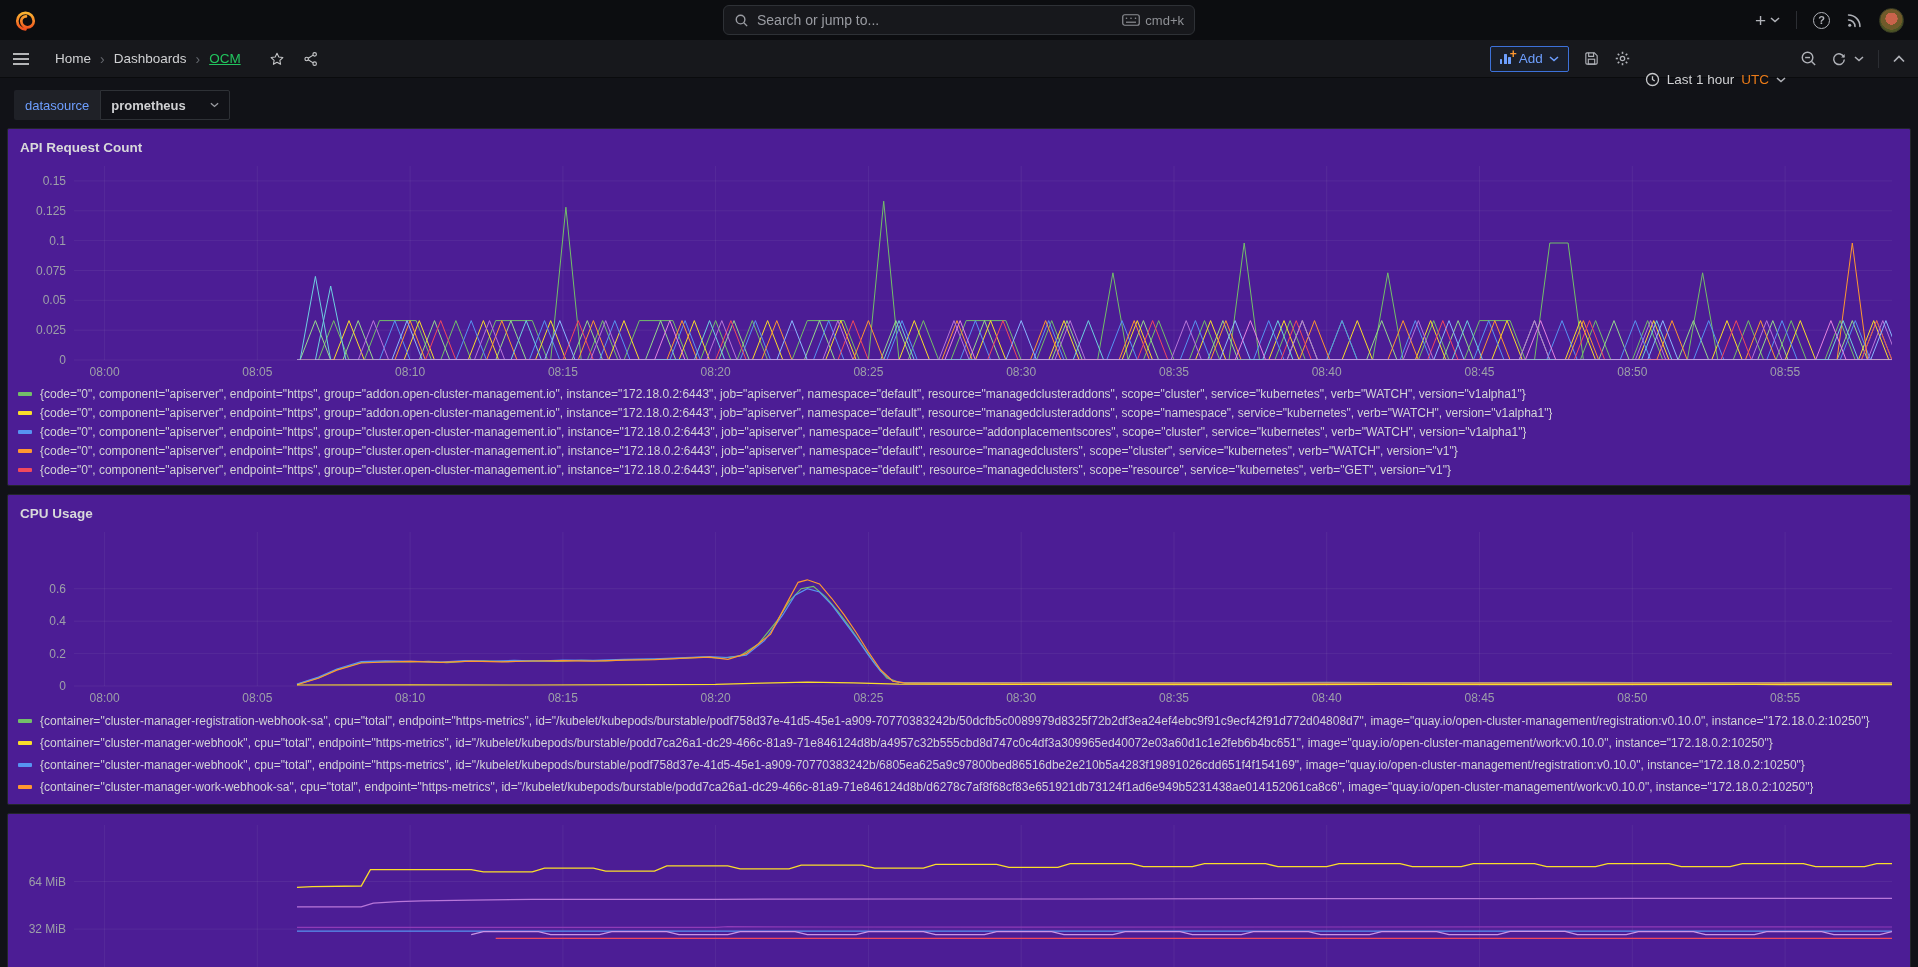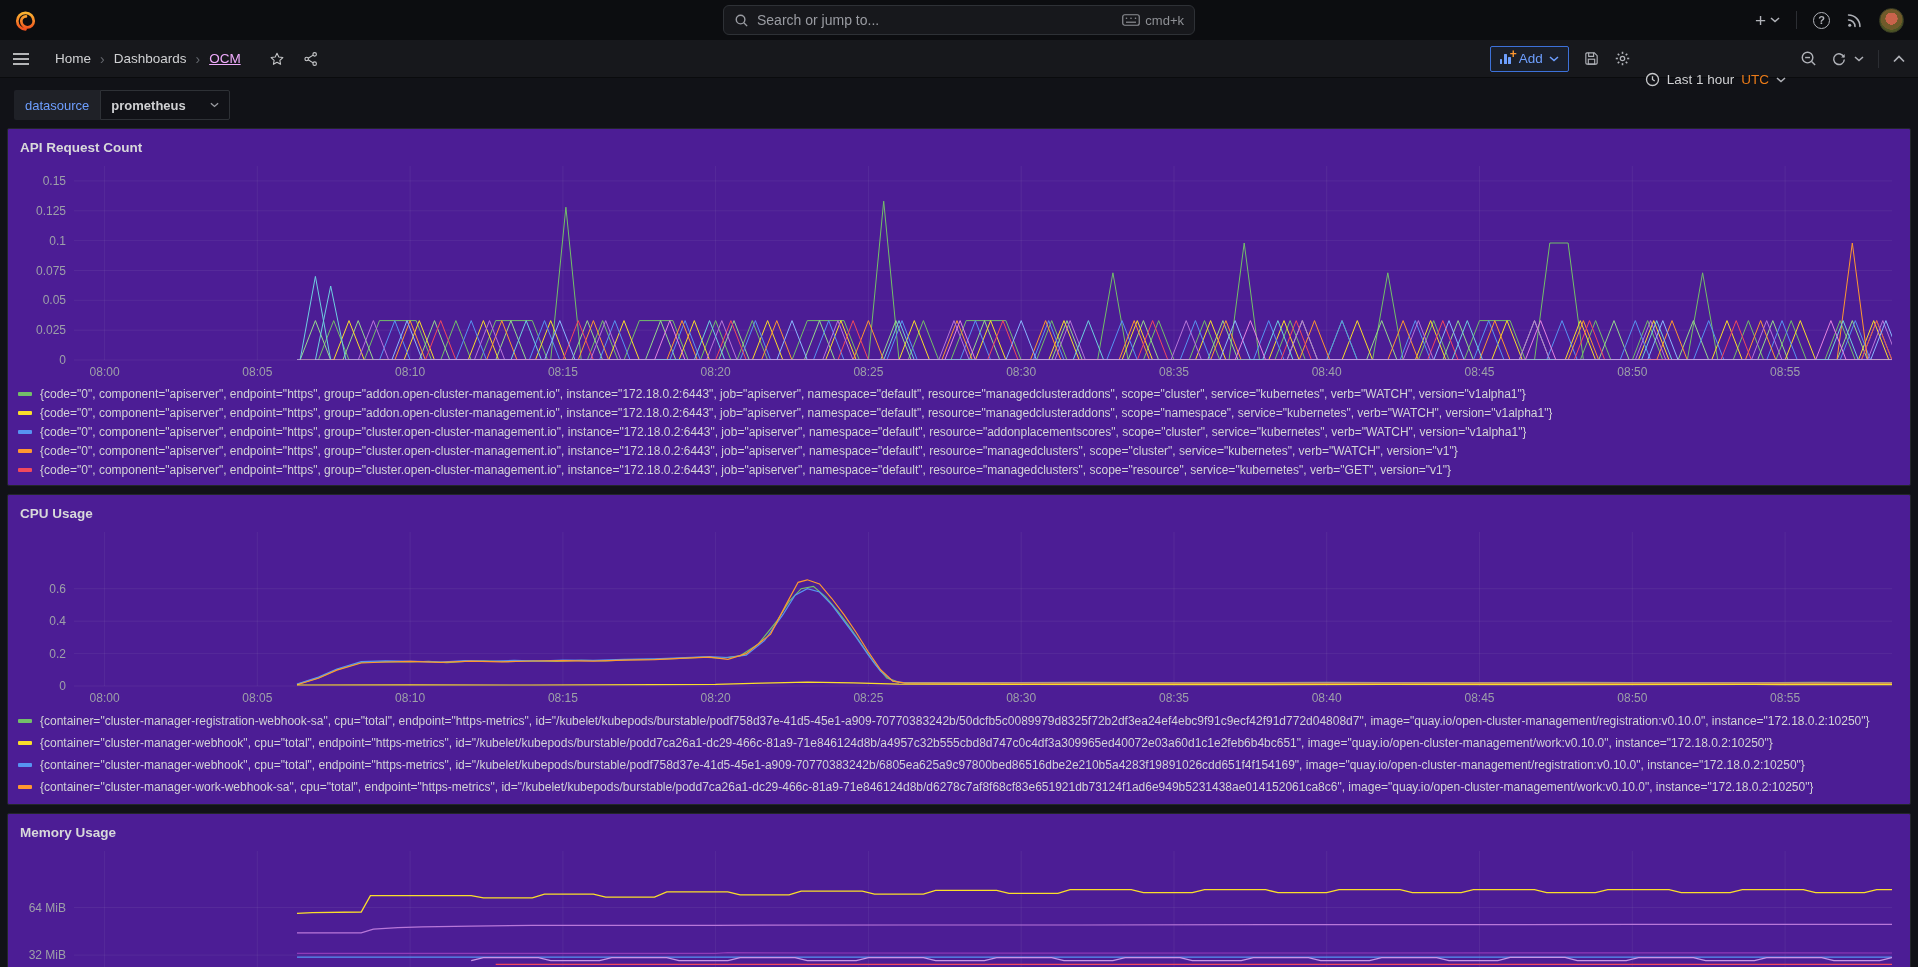--- a/index.html
+++ b/index.html
@@ -17,21 +17,21 @@
   .icon-btn { display:inline-flex; align-items:center; gap:4px; cursor:pointer; color:#b0b2b8; background:none; border:none; }
   .vdiv { width:1px; height:18px; background:#2c2e33; }
   .help-circle { width:17px; height:17px; border:1.6px solid #b0b2b8; border-radius:50%; display:inline-flex; align-items:center; justify-content:center; font-size:11px; font-weight:bold; }
   .avatar { width:25px; height:25px; border-radius:50%; background:radial-gradient(circle at 50% 42%, #c9634b 0 34%, #705a2a 35% 62%, #4d5424 63% 100%); border:1px solid #3a3d24; cursor:pointer; }
   .plus-glyph { font-size:19px; line-height:1; color:#b0b2b8; }
 
   
   .toolbar { height:38px; background:#17181c; display:flex; align-items:center; padding:0 13px; gap:18px; border-bottom:1px solid #0a0b0d; }
   .crumbs { display:flex; align-items:center; gap:9px; font-size:13.5px; margin-left:8px; }
   .crumb { color:#d0d1d3; cursor:pointer; }
-  .crumb.current { color:#f0abfc;text-decoration:underline; }
+  .crumb.current { color:#22c55e;text-decoration:underline; }
   .crumb-sep { color:#65686e; font-size:14px; }
   .tb-icons { display:flex; align-items:center; gap:18px; margin-left:10px; color:#b9bbc0; }
   .tb-right { margin-left:auto; display:flex; align-items:center; gap:14px; }
   .add-btn { display:flex; align-items:center; gap:6px; height:26px; padding:0 9px; border:1px solid #3d71d9; border-radius:2px; background:rgba(61,113,217,0.08); color:#6e9fff; font-size:13.5px; cursor:pointer; }
   .addbars { display:inline-flex; align-items:flex-end; gap:1.5px; position:relative; margin-right:2px; }
   .addbars i { display:block; width:2.6px; background:#6e9fff; border-radius:0.5px; }
   .addbars em { position:absolute; right:-6px; top:-7px; font-style:normal; color:#ff9830; font-weight:bold; font-size:12px; }
   .timepick { display:flex; align-items:center; gap:7px; font-size:13.5px; color:#d0d1d3; cursor:pointer;margin-top:42px; }
   .tz { color:#eb7b18; }
 
@@ -393,23 +393,20 @@
         <span class="ltext">{container="cluster-manager-webhook", cpu="total", endpoint="https-metrics", id="/kubelet/kubepods/burstable/podf758d37e-41d5-45e1-a909-70770383242b/6805ea625a9c97800bed86516dbe2e210b5a4283f19891026cdd651f4f154169", image="quay.io/open-cluster-management/registration:v0.10.0", instance="172.18.0.2:10250"}</span>
       </div>
       <div class="legend-row">
         <span class="chip" style="background: rgb(255, 152, 48);"></span>
         <span class="ltext">{container="cluster-manager-work-webhook-sa", cpu="total", endpoint="https-metrics", id="/kubelet/kubepods/burstable/podd7ca26a1-dc29-466c-81a9-71e846124d8b/d6278c7af8f68cf83e651921db73124f1ad6e949b5231438ae014152061ca8c6", image="quay.io/open-cluster-management/work:v0.10.0", instance="172.18.0.2:10250"}</span>
       </div>
     </div>
 </section>
 
 <section class="panel">
-  <div class="panel-header">
-    <span class="panel-title">Memory Usage</span>
-  </div>
   <div class="chart" id="chart-mem"><svg width="1882" height="196">
         <defs>
           <clipPath id="cp-chart-mem">
             <rect x="56" y="0" width="1818" height="174"></rect>
           </clipPath>
         </defs>
         <line class="grid" x1="86.6" x2="86.6" y1="6" y2="174"></line>
         <text class="tick tx" x="86.6" y="190">08:00</text>
         <line class="grid" x1="239.3" x2="239.3" y1="6" y2="174"></line>
         <text class="tick tx" x="239.3" y="190">08:05</text>

